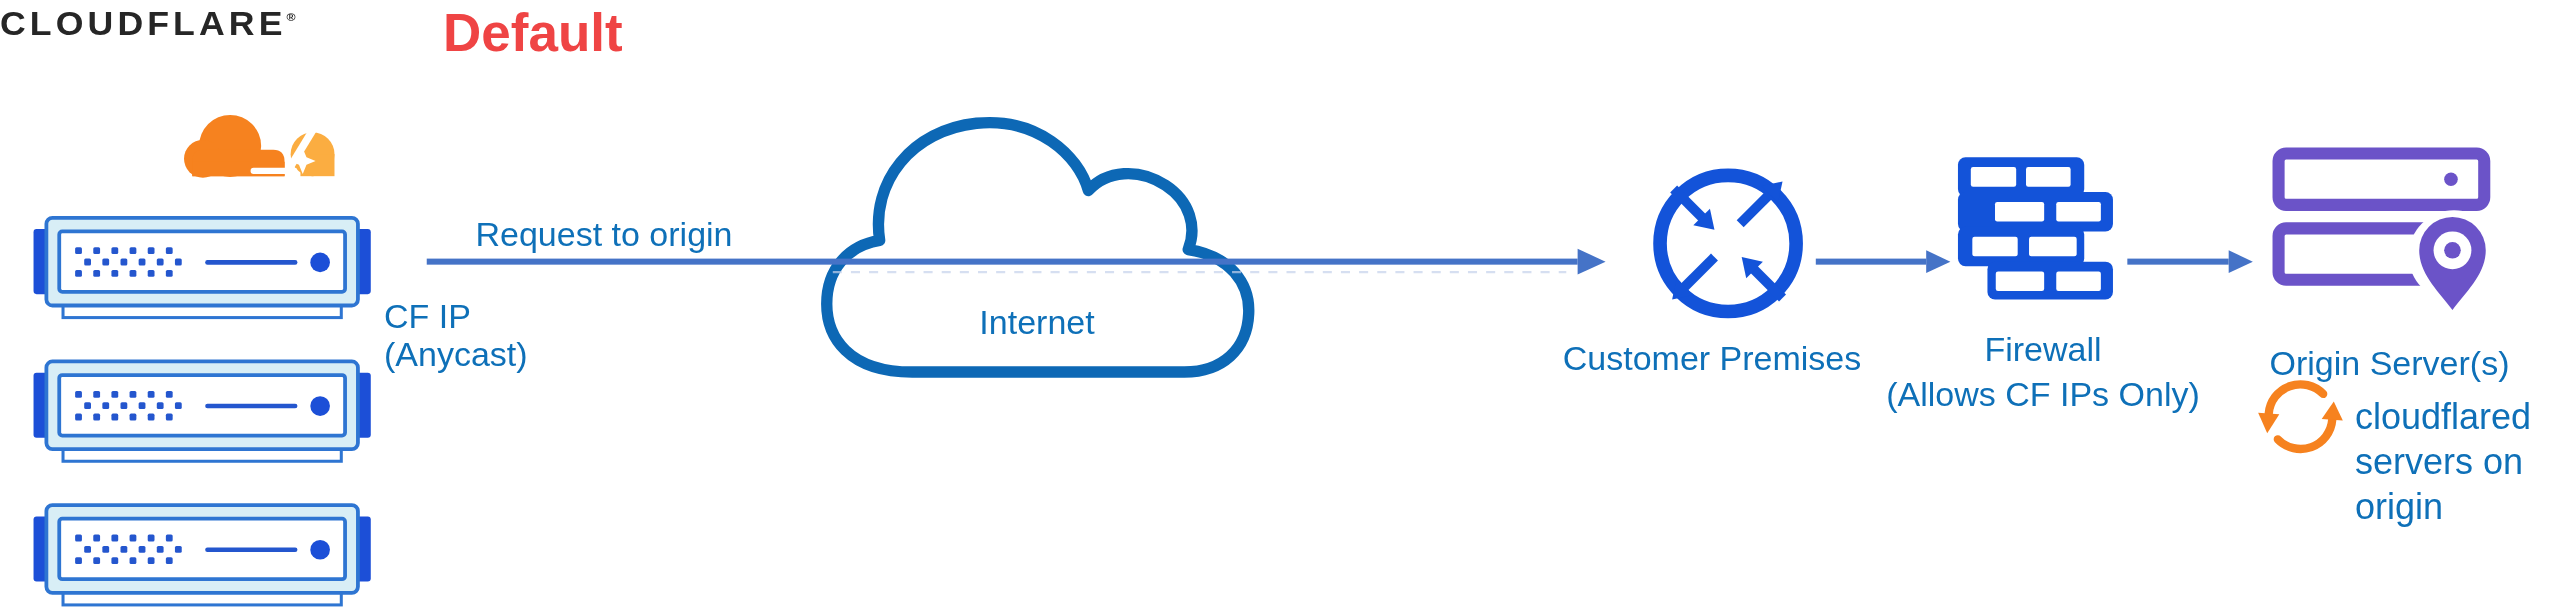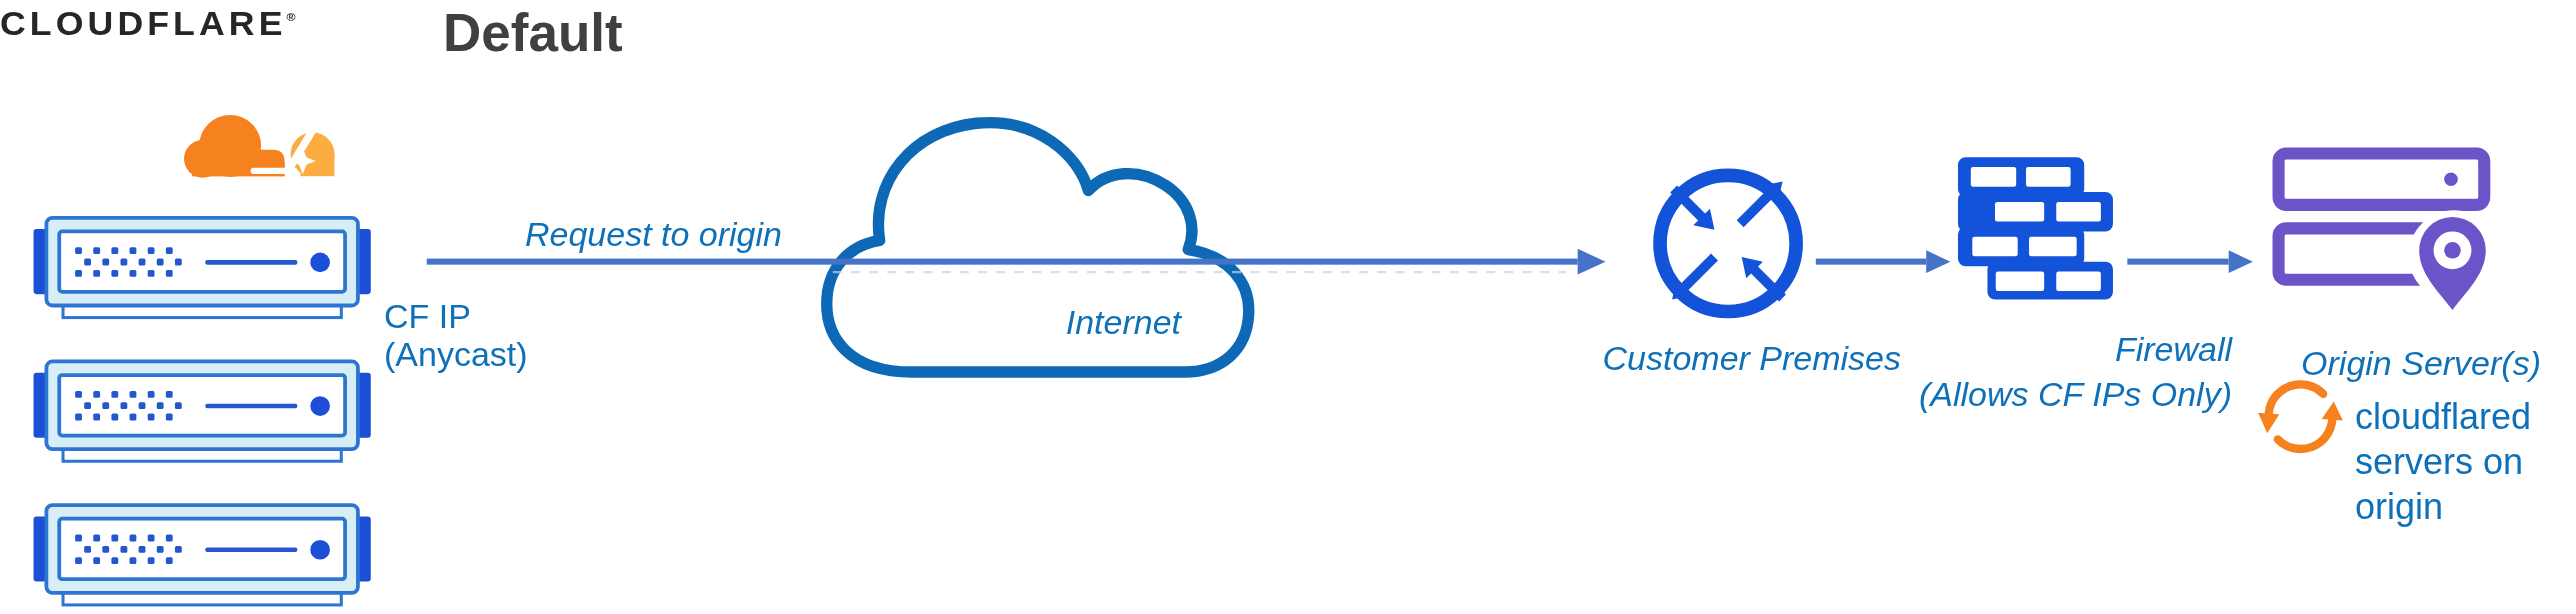--- a/index.html
+++ b/index.html
@@ -2,22 +2,22 @@
 <html style="font-size:12px"><head>
 <meta charset="utf-8">
 <style>
   html,body{margin:0;padding:0;background:#fff;}
   #stage{
     position:relative;width:2576px;height:614px;background:#ffffff;overflow:hidden;
     font-family:"Liberation Sans",sans-serif;
   }
   #shapes{position:absolute;left:0;top:0;}
   .txt{position:absolute;color:#0e70b8;line-height:38px;font-size:34px;white-space:pre;}
-  .center{text-align:right;font-style:italic;}
-  #default-title{left:443px;top:0px;font-size:53px;line-height:65px;font-weight:600;color:#404040;}
+  .center{text-align:center;}
+  #default-title{left:443px;top:0px;font-size:53px;line-height:65px;font-weight:600;color:#ef4444;}
   #wordmark{left:50px;top:179px;font-size:33px;line-height:35px;font-weight:bold;letter-spacing:3.8px;
             color:#262626;transform:scaleX(1.08);transform-origin:left top;white-space:nowrap;}
   #wordmark sup{font-size:11.4px;letter-spacing:0;vertical-align:13.6px;}
   #request-label{left:426px;top:215px;width:356px;}
   #cfip-label{left:384px;top:297px;}
   #internet-label{left:893px;top:303px;width:288px;}
   #cpe-label{left:1523px;top:339px;width:378px;}
   #firewall-label{left:1854px;top:327px;width:378px;line-height:45px;}
   #origin-label{left:2238px;top:316px;width:303px;margin-top:28px;}
   #cloudflared-note{left:2355px;top:394px;line-height:45px;font-size:36px;}

